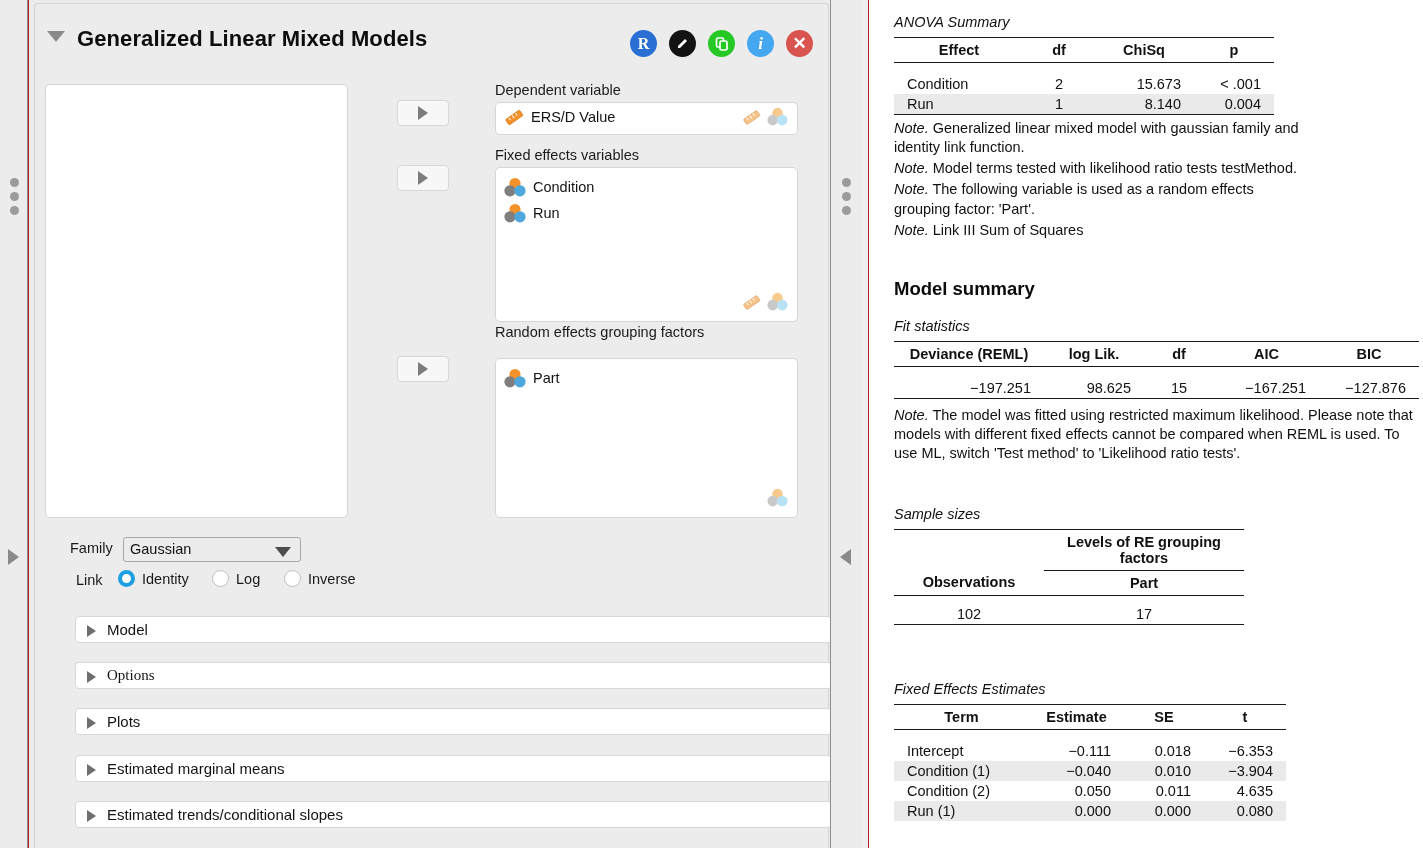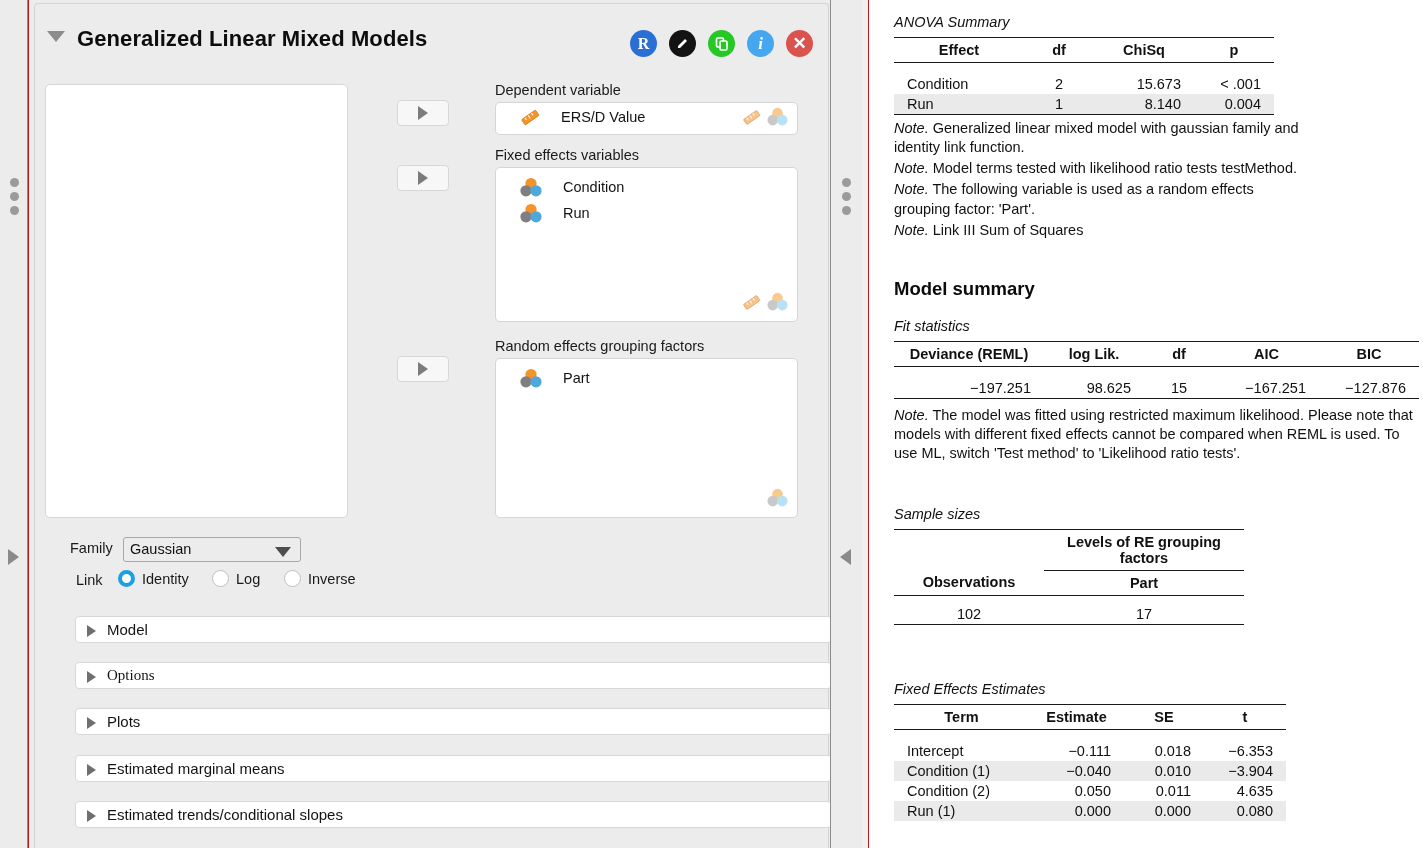--- a/index.html
+++ b/index.html
@@ -63,21 +63,21 @@
     position:absolute; width:52px; height:26px; background:#f7f7f7;
     border:1px solid #d7d7d7; border-radius:4px; cursor:pointer;
     display:flex; align-items:center; justify-content:center;
   }
   .assign-btn .gly { width:0;height:0; border-left:10px solid #7c7c7c;
                      border-top:7px solid transparent; border-bottom:7px solid transparent; }
 
   .field-label { position:absolute; font-size:14.5px; color:#1a1a1a; }
   .drop-box { position:absolute; background:#fff; border:1px solid #d6d6d6; border-radius:5px; }
 
-  .var-row { display:flex; align-items:center; gap:21px; padding:3px 0 3px 24px; font-size:14.5px; color:#131313; }
+  .var-row { display:flex; align-items:center; gap:7px; padding:3px 0 3px 8px; font-size:14.5px; color:#131313; }
 
   .ico-scale { position:relative; width:20px; height:16px; flex:0 0 20px; }
   .ico-scale svg { position:absolute; left:0; top:0; }
   .ico-nominal { position:relative; width:22px; height:20px; flex:0 0 22px; }
   .corner-icons { position:absolute; right:9px; bottom:6px; display:flex; align-items:flex-end; gap:6px; }
 
   
   .family-label { position:absolute; left:35px; top:536px; font-size:14.5px; color:#1a1a1a; }
   .family-select {
     position:absolute; left:88px; top:533px; width:178px; height:25px;
@@ -252,21 +252,21 @@
           <span>
             <svg width="21" height="19" viewBox="0 0 22 20">
               <circle cx="11" cy="6.5" r="5.6" fill="#f9ca8e"></circle>
               <circle cx="6" cy="13.8" r="5.6" fill="#c9c9c9"></circle>
               <circle cx="16" cy="13.8" r="5.6" fill="#b7e1f5"></circle>
             </svg>
           </span>
         </div>
       </div>
 
-      <div class="field-label" style="left:460px; top:334px;text-align:center;">Random effects grouping factors</div>
+      <div class="field-label" style="left:460px; top:320px;text-align:center;">Random effects grouping factors</div>
       <div class="drop-box" style="left:460px; top:354px; width:303px; height:160px; padding-top:6px;">
         <div class="var-row">
           <span class="ico-nominal">
             <svg width="22" height="20" viewBox="0 0 22 20">
               <circle cx="11" cy="6.5" r="5.6" fill="#f5922a"></circle>
               <circle cx="6" cy="13.8" r="5.6" fill="#7f7f7f"></circle>
               <circle cx="16" cy="13.8" r="5.6" fill="#4ea8de"></circle>
             </svg>
           </span>
           <span>Part</span>

